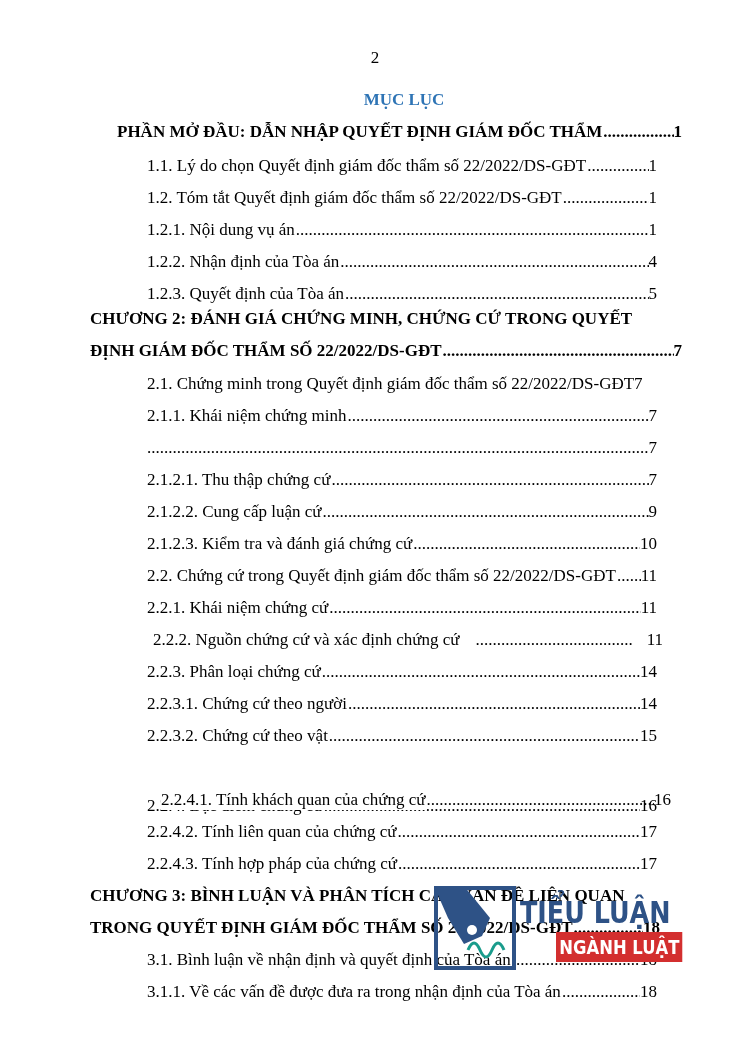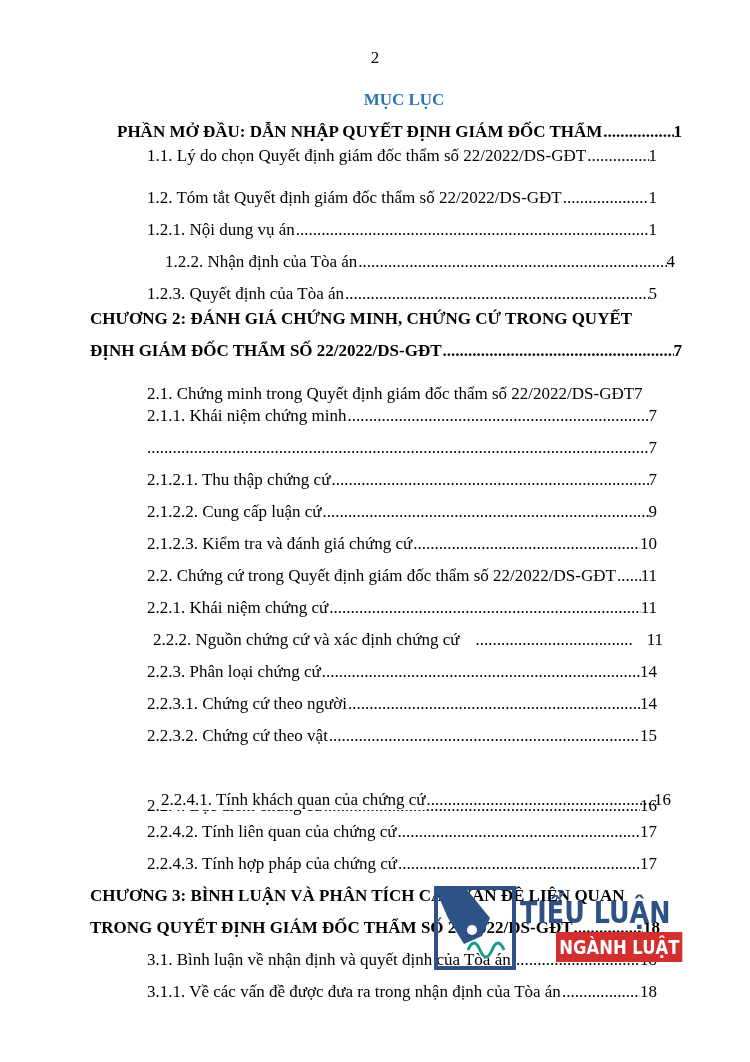--- a/index.html
+++ b/index.html
@@ -24,54 +24,54 @@
 
 <div class="page-num">2</div>
 <div class="toc-title">MỤC LỤC</div>
 
 <div class="row bold leader" style="top:122px;left:117px;width:565px;">
   <span class="text">PHẦN MỞ ĐẦU: DẪN NHẬP QUYẾT ĐỊNH GIÁM ĐỐC THẨM</span>
     <span class="dots"></span>
     <span class="pg">1</span>
 </div>
 
-<div class="row leader" style="top:146px;left:147px;width:510px;">
+<div class="row leader" style="top:156px;left:147px;width:510px;">
   <span class="text">1.1. Lý do chọn Quyết định giám đốc thẩm số 22/2022/DS-GĐT</span>
     <span class="dots"></span>
     <span class="pg">1</span>
 </div>
 <div class="row leader" style="top:188px;left:147px;width:510px;">
   <span class="text">1.2. Tóm tắt Quyết định giám đốc thẩm số 22/2022/DS-GĐT</span>
     <span class="dots"></span>
     <span class="pg">1</span>
 </div>
 <div class="row leader" style="top:220px;left:147px;width:510px;">
   <span class="text">1.2.1. Nội dung vụ án</span>
     <span class="dots"></span>
     <span class="pg">1</span>
 </div>
-<div class="row leader" style="top:252px;left:147px;width:510px;margin-left:18px;">
+<div class="row leader" style="top:252px;left:147px;width:510px;">
   <span class="text">1.2.2. Nhận định của Tòa án</span>
     <span class="dots"></span>
     <span class="pg">4</span>
 </div>
 <div class="row leader" style="top:284px;left:147px;width:510px;">
   <span class="text">1.2.3. Quyết định của Tòa án</span>
     <span class="dots"></span>
     <span class="pg">5</span>
 </div>
 
 <div class="wrap2" style="top:309px;left:90px;width:592px;text-align:justify;">CHƯƠNG 2: ĐÁNH GIÁ CHỨNG MINH, CHỨNG CỨ TRONG  QUYẾT</div>
 <div class="row bold leader" style="top:341px;left:90px;width:592px;">
   <span class="text">ĐỊNH GIÁM ĐỐC THẨM SỐ 22/2022/DS-GĐT</span>
     <span class="dots"></span>
     <span class="pg">7</span>
 </div>
 
-<div class="row" style="top:384px;left:147px;width:515px;">
+<div class="row" style="top:374px;left:147px;width:515px;">
   <span>2.1. Chứng minh trong Quyết định giám đốc thẩm số 22/2022/DS-GĐT</span><span>7</span>
 </div>
 <div class="row leader" style="top:406px;left:147px;width:510px;">
   <span class="text">2.1.1. Khái niệm chứng minh</span>
     <span class="dots"></span>
     <span class="pg">7</span>
 </div>
 <div class="row leader" style="top:438px;left:147px;width:510px;">
     <span class="dots"></span>
     <span class="pg">7</span>

